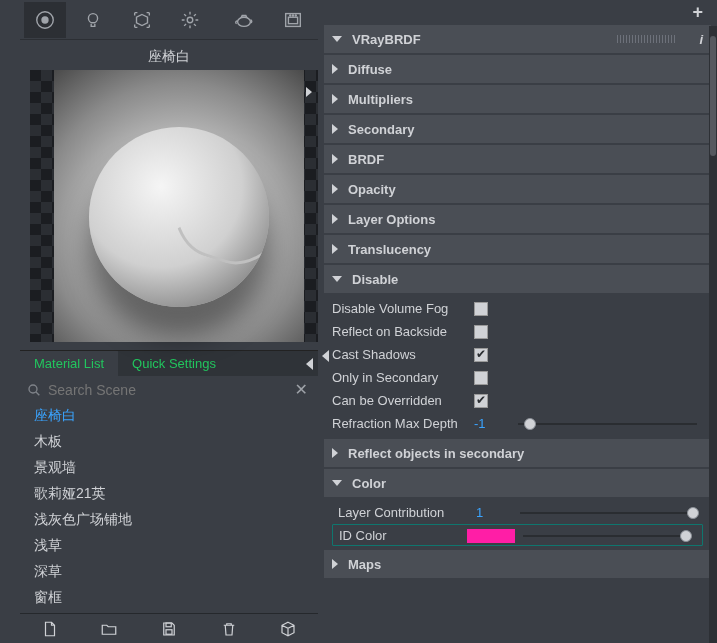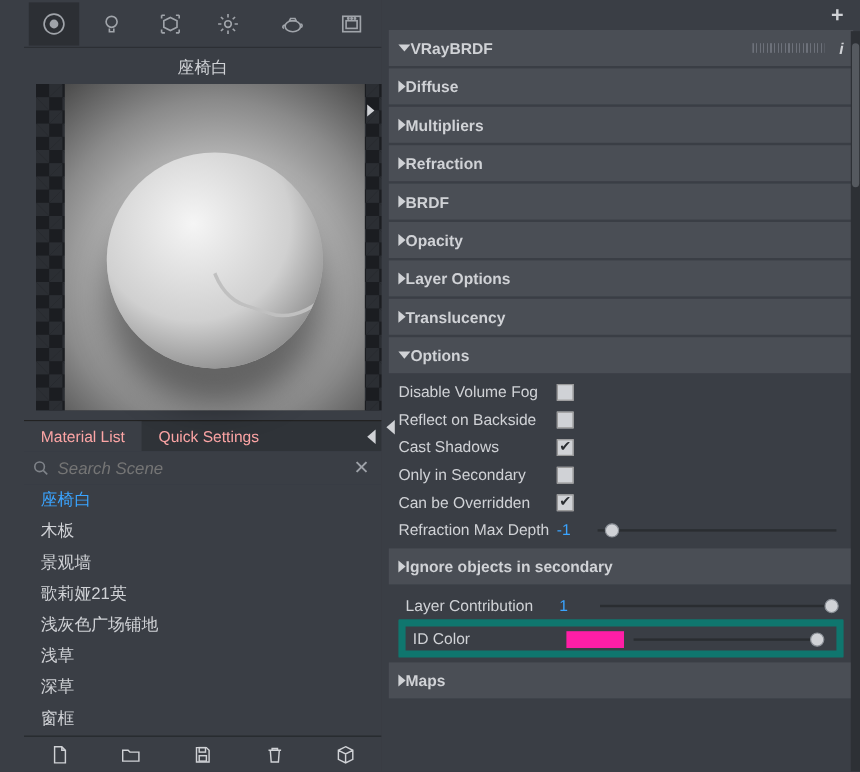--- a/index.html
+++ b/index.html
@@ -26,61 +26,61 @@
   background-color:#1b1d21;
 }
 .preview-img { position:absolute; left:24px; top:0; width:250px; height:272px; background:radial-gradient(circle at 50% 55%,#e8e8e8 0%,#bcbcbc 40%,#8a8a8a 70%,#4a4a4a 100%); display:flex; align-items:center; justify-content:center; }
 .ball { width:180px; height:180px; border-radius:50%;
   background:radial-gradient(circle at 40% 33%,#f5f5f5,#d0d0d0 50%,#8b8b8b 80%,#5a5a5a);
   box-shadow:0 30px 28px rgba(0,0,0,.45); position:relative; overflow:hidden; margin-top:22px;}
 .ball::before{content:"";position:absolute;left:48%;top:-8%;width:66%;height:80%;border:3px solid #c0c0c0;border-radius:50%/60%;transform:rotate(18deg);border-left-color:transparent;border-top-color:transparent;}
 .caret-right { position:absolute; right:2px; top:40px; width:14px; height:24px; display:flex; align-items:center; justify-content:center; cursor:pointer; }
 
 .tabs { display:flex; background:#2f3338; height:26px; border-top:1px solid #222; }
-.tabs .tab { flex:0 0 auto; padding:5px 14px; cursor:pointer; color:#fca5a5; }
+.tabs .tab { flex:0 0 auto; padding:5px 14px; cursor:pointer; color:#22c55e; }
 .tabs .tab.active { background:#3a3e45; }
 .tabs .collapse { margin-left:auto; width:18px; display:flex; align-items:center; justify-content:center; cursor:pointer; }
 
 .search-row { display:flex; align-items:center; padding:4px 6px; background:#3a3e45; gap:6px; }
 .search-row .mag { width:16px;height:16px; stroke:#7f8389; }
-.search-row input { flex:1; background:transparent; border:none; outline:none; color:#f97316; font-size:14px; font-style:italic; }
+.search-row input { flex:1; background:transparent; border:none; outline:none; color:#f97316; font-size:14px; }
 .search-row .clear { color:#9ea2a8; cursor:pointer; font-size:16px; padding:0 4px; }
 
 .mat-list { flex:1; overflow:hidden; background:#3a3e45; padding:0 0 0 4px; }
 .mat-list .item { padding:4px 10px; cursor:pointer; color:#d0d2d6; font-size:14px; }
 .mat-list .item.active { color:#3aa4ff; }
 
 .bottom-bar { height:30px; background:#3a3e45; display:flex; align-items:center; justify-content:space-around; border-top:1px solid #25282c; }
 .bottom-bar .bicon { width:18px;height:18px; stroke:#d0d2d6; fill:none; stroke-width:1.6; cursor:pointer; }
 
 
 .right-col { flex:1; display:flex; flex-direction:column; background:#3a3e45; position:relative; }
 .right-top { height:24px; display:flex; align-items:center; justify-content:flex-end; padding:0 14px; }
 .plus { font-size:18px; font-weight:bold; color:#d0d2d6; cursor:pointer; }
 
 .section { margin:1px 6px; }
-.sec-head { background:#4a4e55; height:28px; display:flex; align-items:center; padding:15px 8px; cursor:pointer; }
+.sec-head { background:#4a4e55; height:28px; display:flex; align-items:center; padding:4px 8px; cursor:pointer; gap:10px; }
 .sec-head.exp { background:#4a4e55; }
 .tri { width:0;height:0; border-style:solid; }
 .tri.right { border-width:5px 0 5px 6px; border-color:transparent transparent transparent #d0d2d6; }
 .tri.down { border-width:6px 5px 0 5px; border-color:#d0d2d6 transparent transparent transparent; }
 .sec-head .title { font-weight:bold; color:#d0d2d6; }
 .sec-head .grip { margin-left:auto; width:60px; height:8px;
   background:repeating-linear-gradient(90deg,#6d717a 0 1px,transparent 1px 3px); }
 .sec-head .info { margin-left:auto; color:#d0d2d6; font-weight:bold; font-style:italic; cursor:pointer; }
 
 .sec-body { padding:4px 8px 2px 8px; }
-.opt-row { display:flex; align-items:center; padding:4px 0; }
+.opt-row { display:flex; align-items:center; padding:4px 0; gap:10px; }
 .opt-row .lbl { flex:0 0 132px; color:#d0d2d6; }
 .chk { appearance:none; width:14px; height:14px; background:#d0d2d6; border:1px solid #999; cursor:pointer; position:relative; margin-left:0; }
 .chk:checked::after { content:"✔"; position:absolute; left:1px; top:-2px; font-size:12px; color:#2a2d31; }
 .val { flex:0 0 34px; color:#3aa4ff; }
 .slider { flex:1; height:2px; background:#2a2d31; position:relative; margin-right:6px; }
 .slider .head { position:absolute; top:-5px; width:12px; height:12px; border-radius:50%; background:#d0d2d6; border:1px solid #8a8f96; cursor:pointer; }
-.id-row { border:6px solid #0f766e; padding:3px 6px 2px; border-radius:1px; display:flex; align-items:center; gap:8px; }
+.id-row { border:1px solid #0f766e; padding:3px 6px 2px; border-radius:1px; display:flex; align-items:center; gap:8px; }
 .id-row .lbl2 { flex:0 0 120px; color:#d0d2d6; }
 .id-row .sw { width:48px; height:14px; background:#ff1ea6; }
 .id-row .slider { flex:1; }
 
 .divider-caret { position:absolute; left:0; top:344px; width:14px; height:24px; display:flex; align-items:center; justify-content:center; cursor:pointer; background:transparent; }
 .divider-caret .tri.left { border-width:6px 7px 6px 0; border-color:transparent #d0d2d6 transparent transparent; }
 
 .side-scroll { position:absolute; right:0; top:26px; bottom:0; width:8px; background:#2d3035; }
 .side-scroll .thumb { position:absolute; left:1px; right:1px; top:10px; height:120px; background:#55595f; border-radius:3px;}
 </style>
@@ -219,21 +219,21 @@
     </div>
   <div class="section">
       <div class="sec-head">
         <div class="tri right"></div>
         <span class="title">Multipliers</span>
       </div>
     </div>
   <div class="section">
       <div class="sec-head">
         <div class="tri right"></div>
-        <span class="title">Refraction</span>
+        <span class="title">Secondary</span>
       </div>
     </div>
   <div class="section">
       <div class="sec-head">
         <div class="tri right"></div>
         <span class="title">BRDF</span>
       </div>
     </div>
   <div class="section">
       <div class="sec-head">
@@ -250,21 +250,21 @@
   <div class="section">
       <div class="sec-head">
         <div class="tri right"></div>
         <span class="title">Translucency</span>
       </div>
     </div>
 
   <div class="section">
     <div class="sec-head exp">
         <div class="tri down"></div>
-        <span class="title">Options</span>
+        <span class="title">Disable</span>
       </div>
     <div class="sec-body">
       <div class="opt-row">
           <span class="lbl">Disable Volume Fog</span>
           <input type="checkbox" class="chk" style="">
         </div>
       <div class="opt-row">
           <span class="lbl">Reflect on Backside</span>
           <input type="checkbox" class="chk" style="">
         </div>
@@ -286,25 +286,29 @@
           <div class="slider">
             <div class="head" style="left:6px;"></div>
           </div>
         </div>
     </div>
   </div>
 
   <div class="section">
       <div class="sec-head">
         <div class="tri right"></div>
-        <span class="title">Ignore objects in secondary</span>
-      </div>
-    </div>
-
-  <div class="section">
+        <span class="title">Reflect objects in secondary</span>
+      </div>
+    </div>
+
+  <div class="section">
+    <div class="sec-head exp">
+        <div class="tri down"></div>
+        <span class="title">Color</span>
+      </div>
     <div class="sec-body">
       <div class="opt-row" style="padding-left:6px;">
           <span class="lbl" style="flex-basis:128px;">Layer Contribution</span>
           <span class="val">1</span>
           <div class="slider">
             <div class="head" style="right:-2px;"></div>
           </div>
         </div>
       <div class="id-row">
         <span class="lbl2">ID Color</span>

